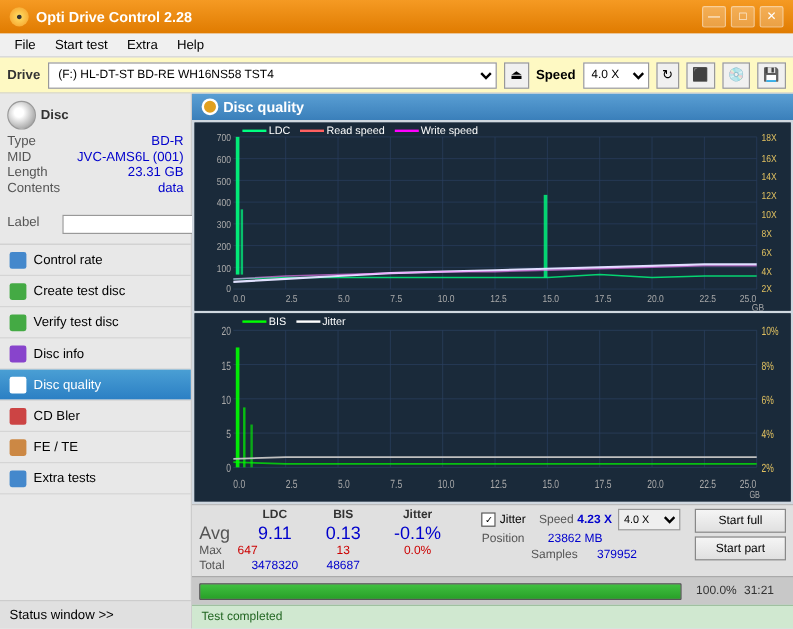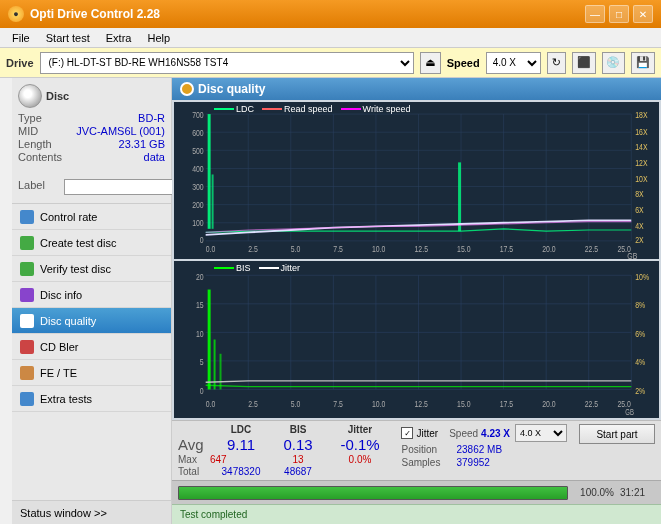--- a/index.html
+++ b/index.html
@@ -95,21 +95,20 @@
       font-size: 10px;
       border: 1px solid #999;
       background: white;
       padding: 0 2px;
     }
 
     
     .main {
       display: flex;
       height: calc(524px - 28px - 20px - 30px);
-      padding-left: 12px;
     }
 
     
     .sidebar {
       width: 160px;
       background: #e8e8e8;
       border-right: 1px solid #ccc;
       display: flex;
       flex-direction: column;
       flex-shrink: 0;
@@ -630,26 +629,27 @@
             <span style="color:#0000cc;font-weight:600;">4.23 X</span>
             <select style="height:18px;width:52px;font-size:9px;border:1px solid #999;margin-left:2px;">
               <option>4.0 X</option>
             </select>
           </div>
           <div style="display:flex; align-items:center; gap:3px; font-size:10px;">
             <span style="color:#555; width:52px;">Position</span>
             <span style="color:#0000cc;">23862 MB</span>
           </div>
           <div style="display:flex; align-items:center; gap:3px; font-size:10px;">
-            <span style="color:#555; width:52px;">Samples</span>
+            <span style="color:#555; width:52px;margin-left:41px;">Samples</span>
             <span style="color:#0000cc;">379952</span>
           </div>
         </div>
 
         <div style="display:flex; flex-direction:column; gap:3px; margin-left:6px;">
+          <button class="start-btn">Start full</button>
           <button class="start-btn">Start part</button>
         </div>
       </div>
     </div>
 
     <div class="progress-bar-area">
       <div class="progress-bar-outer">
         <div class="progress-bar-inner" style="width:100%;"></div>
       </div>
       <span class="progress-pct">100.0%</span>

